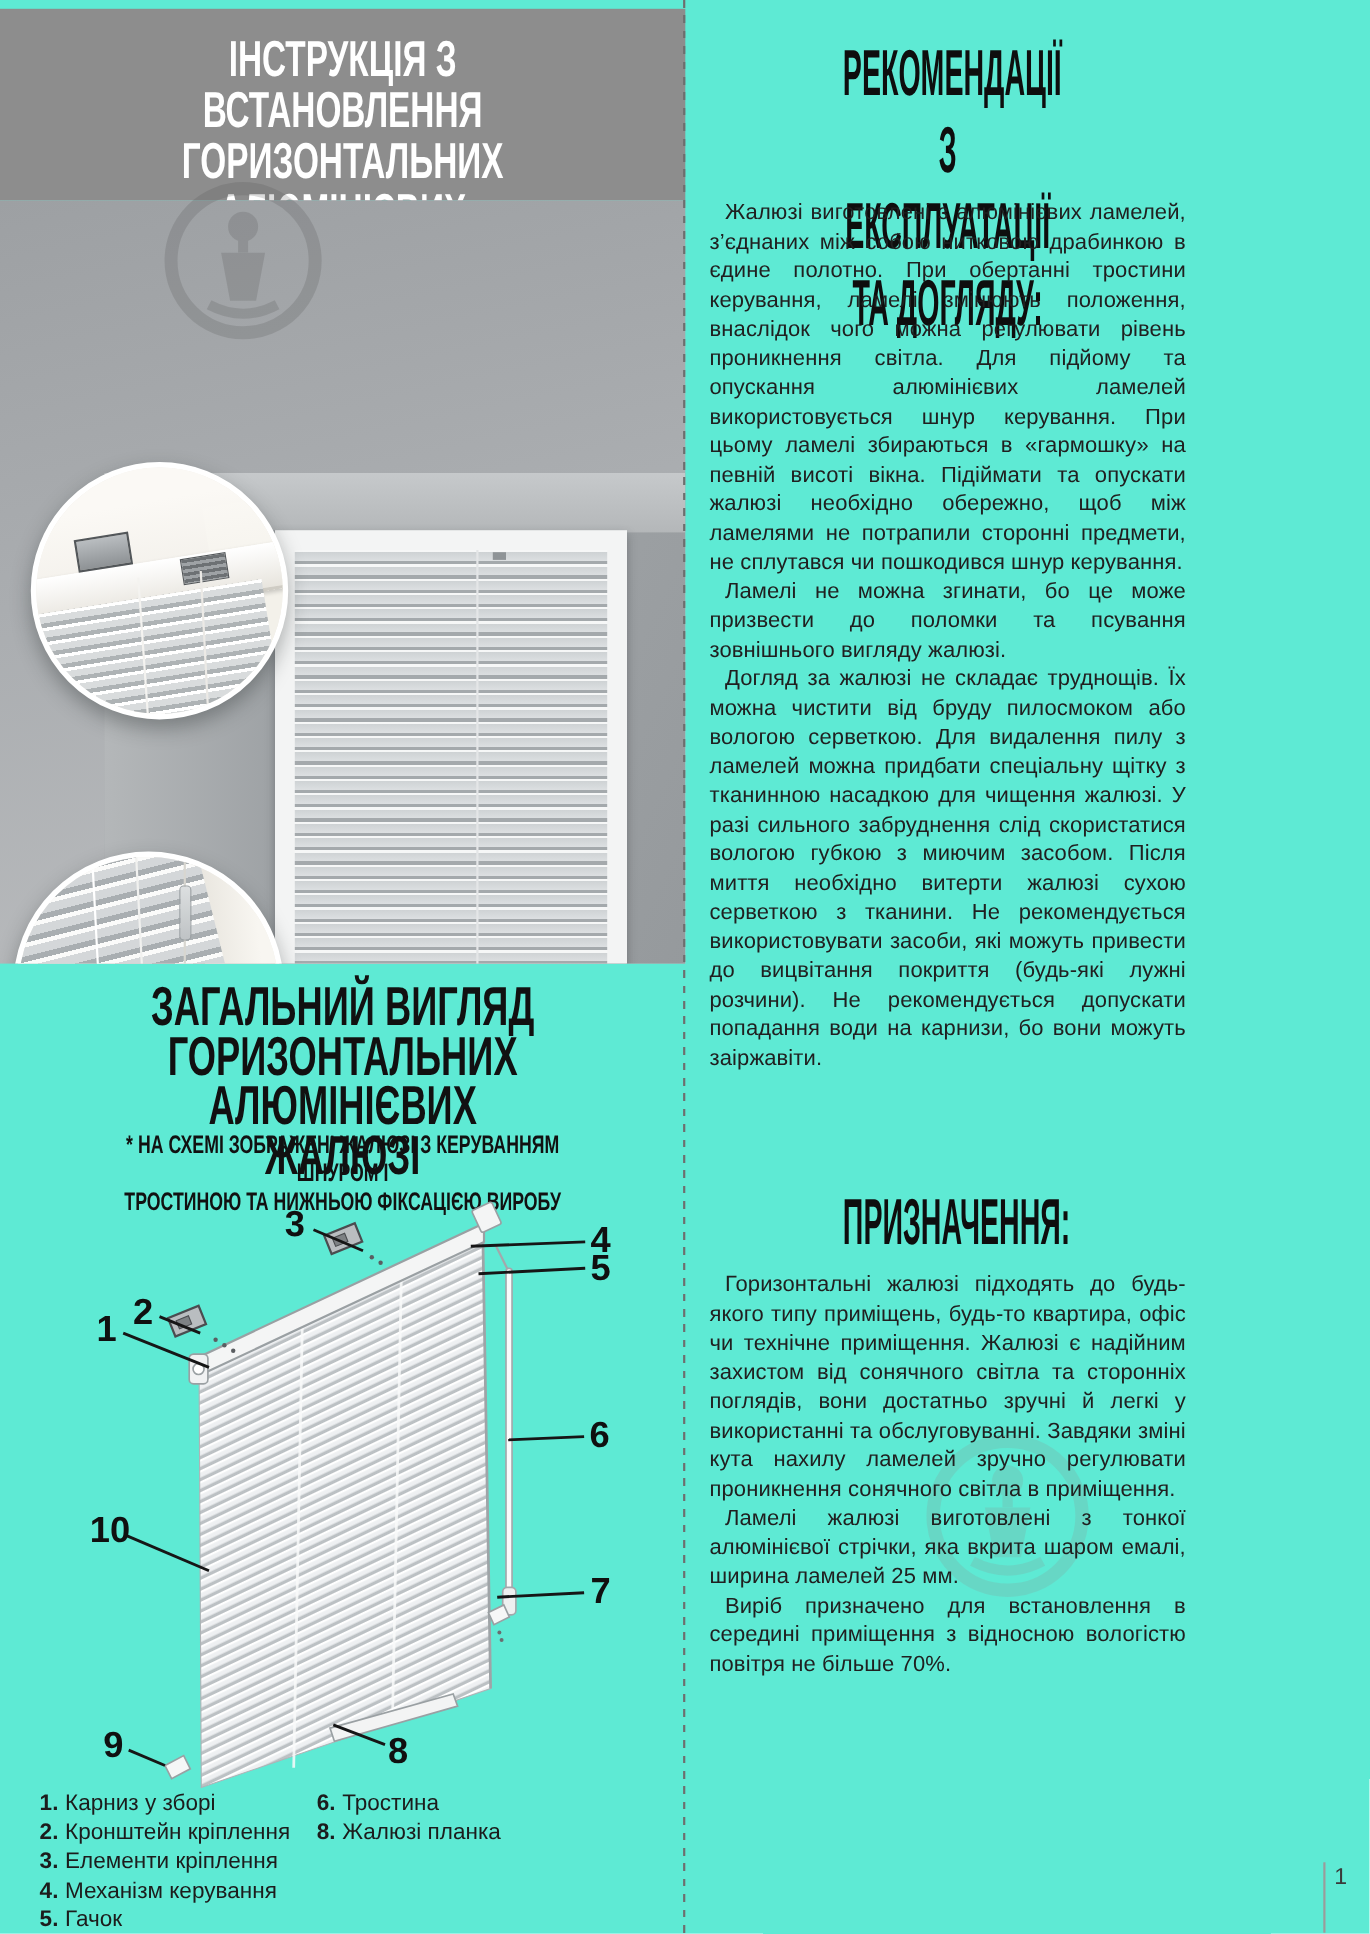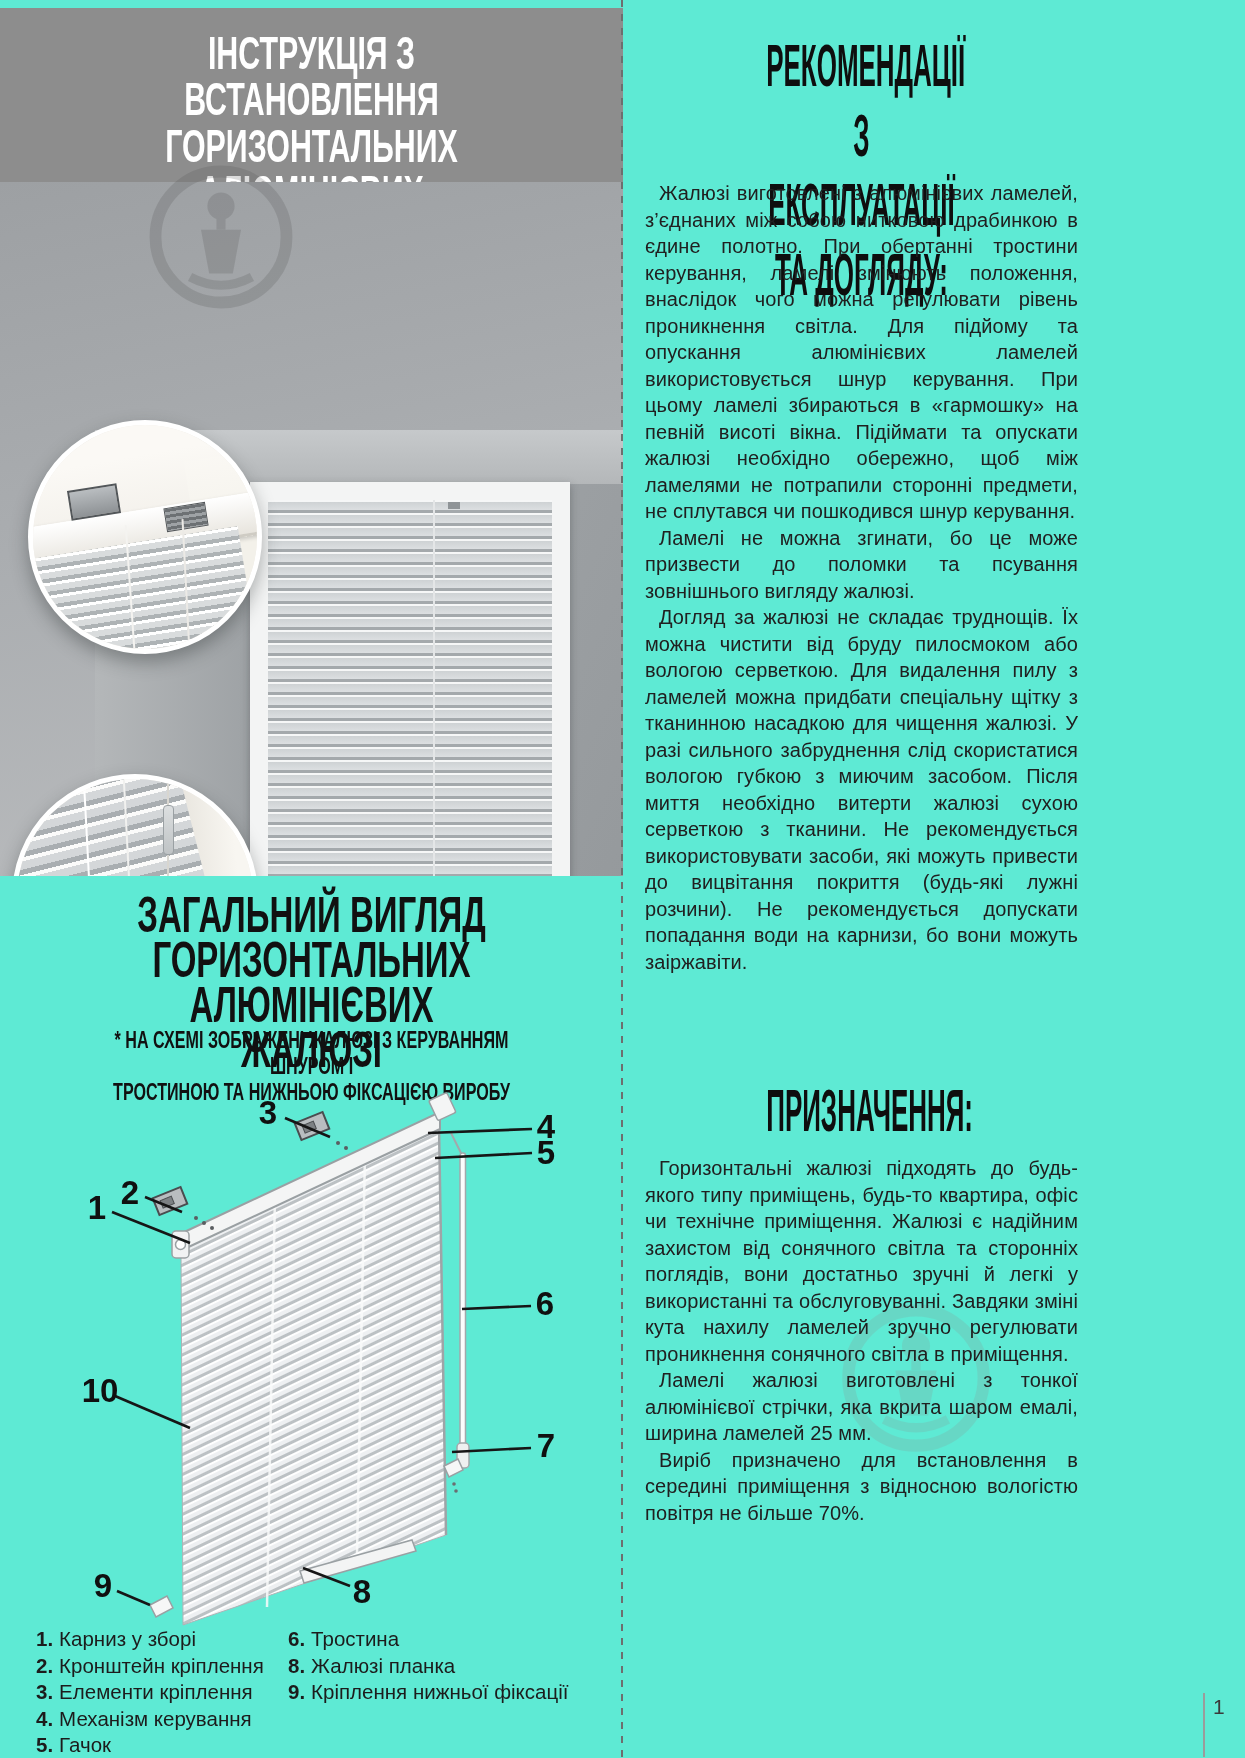--- a/index.html
+++ b/index.html
@@ -239,21 +239,20 @@
     <ul class="col1">
       <li><span class="num">1.</span><span>Карниз у зборі</span></li>
       <li><span class="num">2.</span><span>Кронштейн кріплення</span></li>
       <li><span class="num">3.</span><span>Елементи кріплення</span></li>
       <li><span class="num">4.</span><span>Механізм керування</span></li>
       <li><span class="num">5.</span><span>Гачок</span></li>
     </ul>
     <ul class="col2">
       <li><span class="num">6.</span><span>Тростина</span></li>
       <li><span class="num">8.</span><span>Жалюзі планка</span></li>
-      <li><span class="num">9.</span><span>Кріплення нижньої фіксації</span></li>
     </ul>
   </div>
 
   <div class="divider"></div>
 
   <svg class="wm wm-bottom" viewBox="-100 -100 200 200">
     <use href="#wm" x="-100" y="-100" width="200" height="200"></use>
   </svg>
 
   <div class="right-col">

